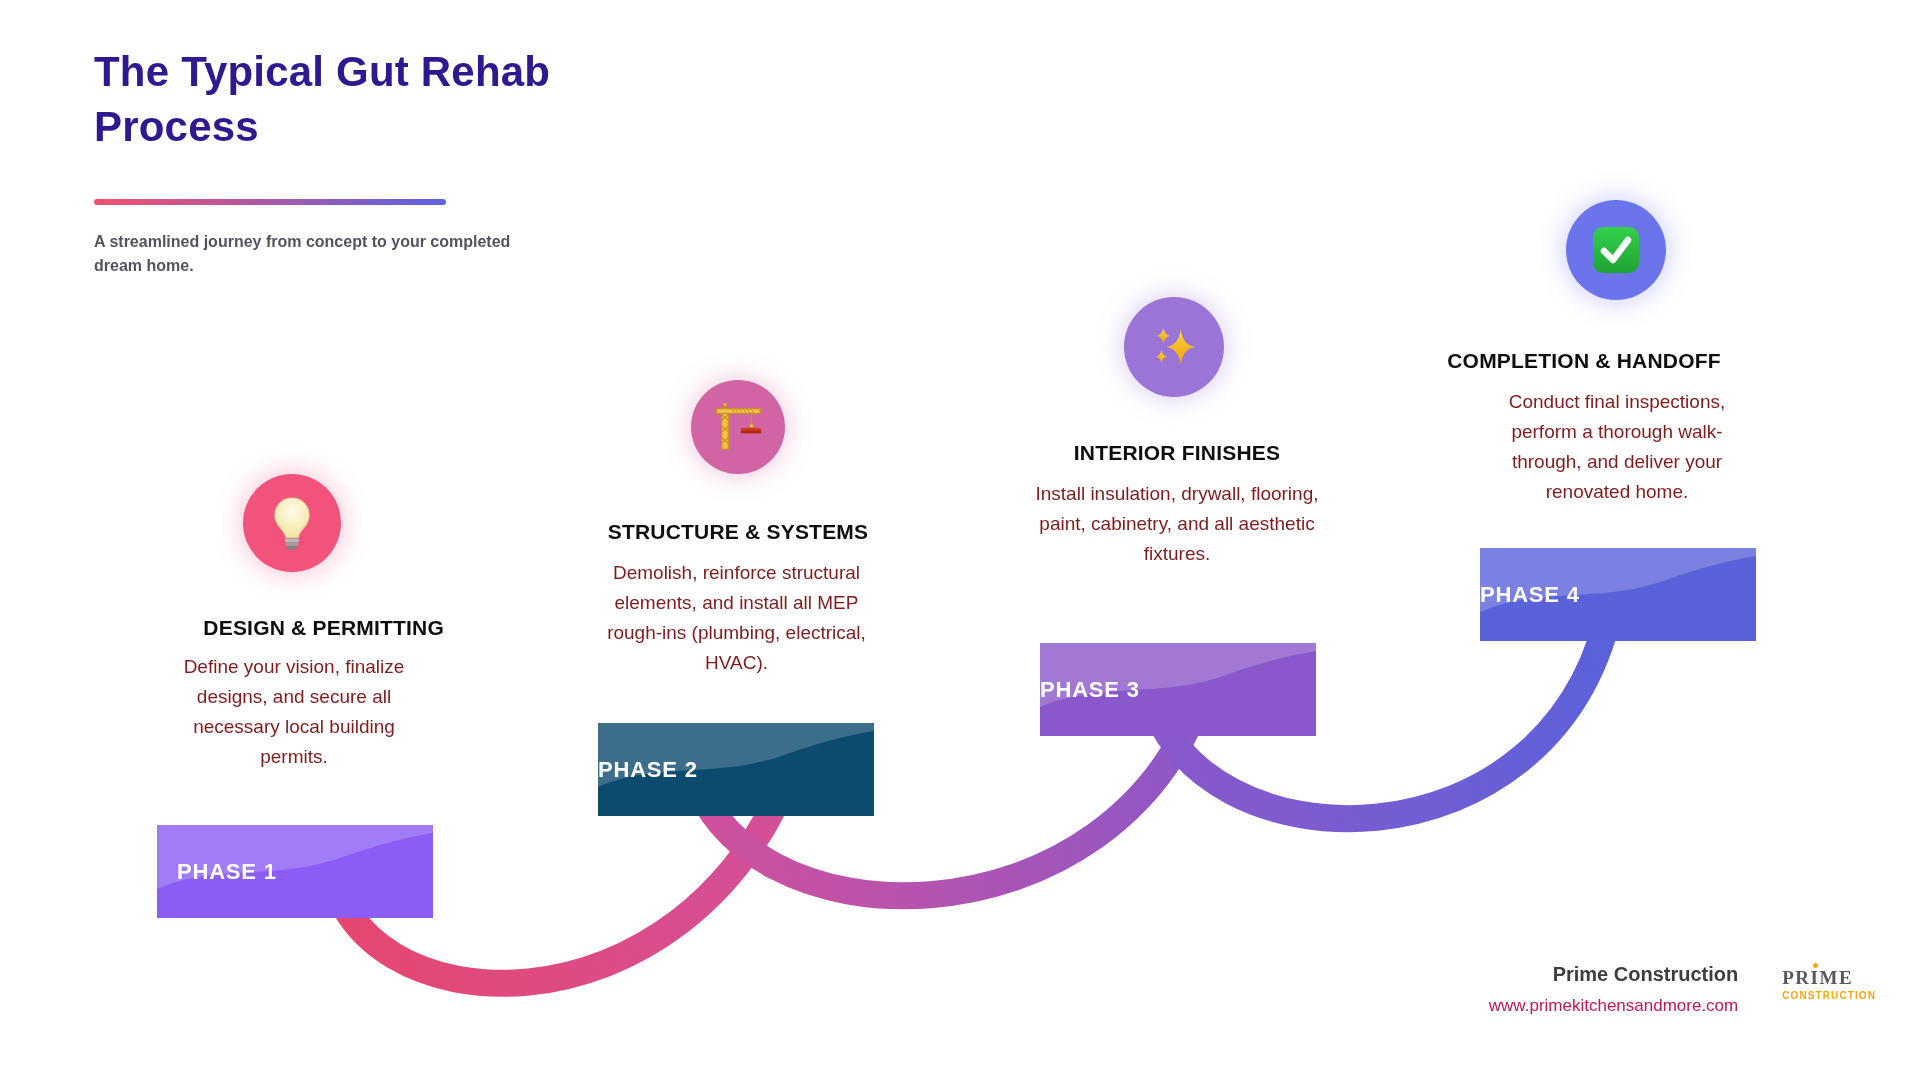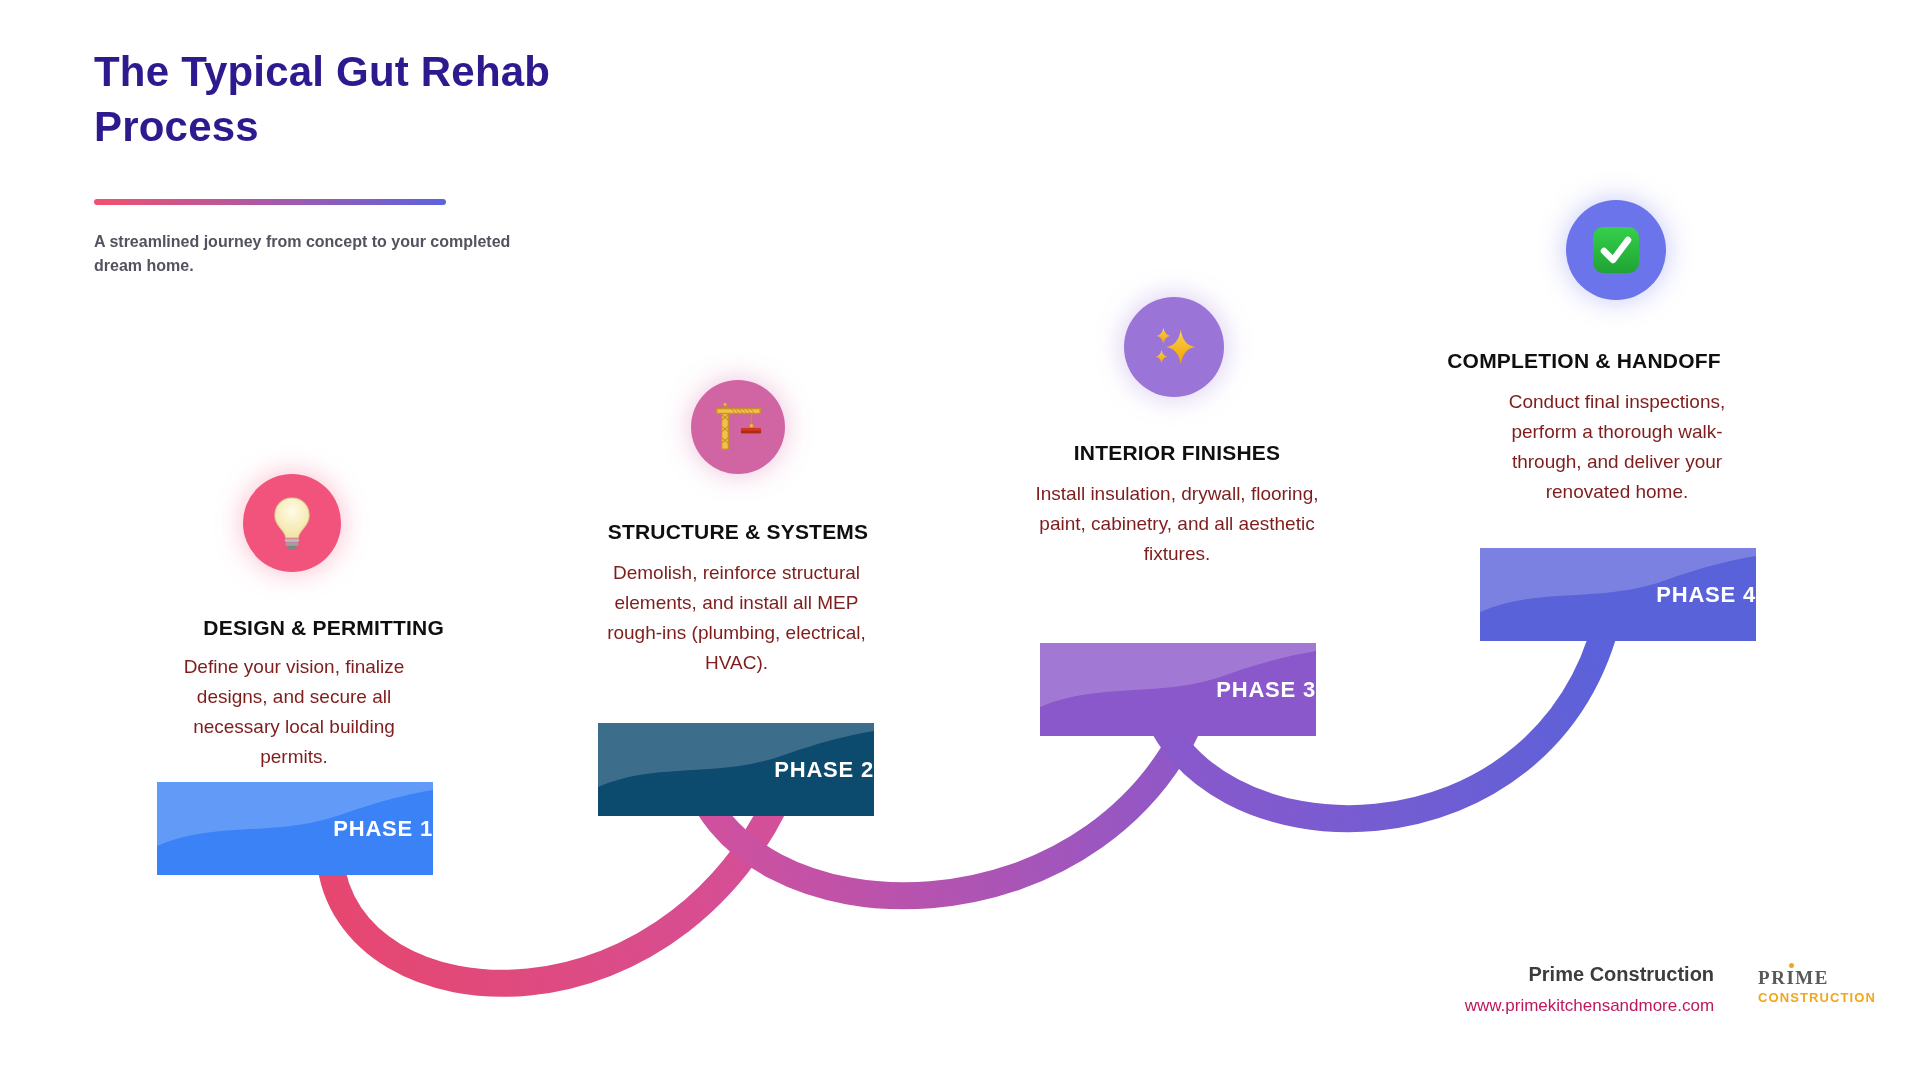--- a/index.html
+++ b/index.html
@@ -20,33 +20,33 @@
 
   
   .circle { position:absolute; border-radius:50%; display:flex; align-items:center; justify-content:center; z-index:2; }
   .c1 { box-shadow:0 0 28px rgba(242,83,124,.40); }
   .c2 { box-shadow:0 0 28px rgba(209,100,162,.40); }
   .c3 { box-shadow:0 0 28px rgba(155,116,216,.40); }
   .c4 { box-shadow:0 0 28px rgba(107,116,234,.40); }
   .phase-heading { position:absolute; width:300px; text-align:center; font-size:21px; font-weight:700;
                    color:#0f0f0f; letter-spacing:.2px; white-space:nowrap; z-index:2; }
   .phase-desc { position:absolute; text-align:center; font-size:19px; line-height:30px; color:#7f1d1d; z-index:2; }
-  .phase-box { position:absolute; width:276px; height:93px; z-index:3; display:flex; align-items:center; justify-content:flex-end; }
+  .phase-box { position:absolute; width:276px; height:93px; z-index:3; display:flex; align-items:center; justify-content:flex-start; }
   .phase-box svg.swoosh { position:absolute; left:0; top:0; width:100%; height:100%; }
   .phase-box .box-label { position:relative; color:#ffffff; font-size:22px; font-weight:700; letter-spacing:.8px; }
 
   
   .footer { position:absolute; right:44px; top:963px; display:flex; gap:44px; align-items:flex-start; z-index:2; }
   .footer-text { text-align:right; }
   .footer-company { font-size:20px; font-weight:700; color:#3d3d3d; }
   .footer-site { margin-top:10px; font-size:17px; color:#be185d; }
   .logo { text-align:left; padding-top:4px; }
   .logo-main { position:relative; display:inline-block; font-size:19px; font-weight:700; color:#58595b; letter-spacing:1.5px;font-family:Liberation Serif, serif; }
   .logo-dot { position:absolute; left:44%; top:-4px; width:5px; height:5px; border-radius:50%; background:#f2a71b; }
-  .logo-sub { margin-top:1px; font-size:13px; font-weight:700; color:#f2a71b; letter-spacing:1.1px; }
+  .logo-sub { margin-top:1px; font-size:10px; font-weight:700; color:#f2a71b; letter-spacing:1.1px; }
 </style>
 </head>
 <body>
 
 <div class="stage">
 
   <h1 class="title" style="color: rgb(46, 26, 142);">The Typical Gut Rehab Process</h1>
   <div class="accent-bar" style="background: linear-gradient(90deg, rgb(244, 80, 110), rgb(91, 99, 224));"></div>
   <p class="subtitle">A streamlined journey from concept to your completed dream home.</p>
 
@@ -79,21 +79,21 @@
       </radialGradient>
         </defs>
       <path d="M20 2 C10 2 3.5 9.5 3.5 18.5 c0 5.5 2.6 9.3 5.6 12.8 2.3 2.7 4.4 5 4.9 8.7 h12 c.5-3.7 2.6-6 4.9-8.7 3-3.5 5.6-7.3 5.6-12.8 C36.5 9.5 30 2 20 2 z" fill="url(#bulbg)" stroke="#ddcf96" stroke-width="1"></path>
       <rect x="13" y="41" width="14" height="3.2" rx="1.6" fill="#b9b9b9"></rect>
       <rect x="13.5" y="44.6" width="13" height="3.2" rx="1.6" fill="#a0a0a0"></rect>
       <rect x="15.5" y="48.2" width="9" height="3.2" rx="1.6" fill="#838383"></rect>
     </svg>
   </div>
   <div class="phase-heading" style="left:144px; top:616px;text-align:right;">DESIGN &amp; PERMITTING</div>
   <div class="phase-desc" style="left:164px; top:652px; width:260px;">Define your vision, finalize designs, and secure all necessary local building permits.</div>
-  <div class="phase-box" style="left: 157px; top: 782px; background: #3b82f6;">
+  <div class="phase-box" style="left: 157px; top: 825px; background: #8b5cf6; padding-left: 20px;">
     <svg class="swoosh" viewBox="0 0 276 93" preserveAspectRatio="none">
       <path d="M0,64 C 60,38 120,56 186,32 C 226,18 252,12 276,8 L276,0 L0,0 Z" fill="rgba(255,255,255,0.20)"></path>
     </svg>
     <span class="box-label">PHASE 1</span>
   </div>
 
   <div class="circle c2" style="left: 691px; top: 380px; width: 94px; height: 94px; background: rgb(209, 100, 162);">
     <svg width="52" height="52" viewBox="0 0 54 54">
       <rect x="10" y="8" width="7" height="42" fill="#f3c04a" stroke="#c8912a" stroke-width="1.4"></rect>
       <path d="M10 14 L17 20 M17 14 L10 20 M10 26 L17 32 M17 26 L10 32 M10 38 L17 44 M17 38 L10 44" stroke="#c8912a" stroke-width="1.1" fill="none"></path>
@@ -124,21 +124,21 @@
             <stop offset="1" stop-color="#f0a000"></stop>
       </linearGradient>
         </defs>
       <path d="M33 8 Q35.5 24 48 26 Q35.5 28 33 44 Q30.5 28 18 26 Q30.5 24 33 8 Z" fill="url(#goldg)"></path>
       <path d="M15 6 Q16.3 13.5 22 14.5 Q16.3 15.5 15 23 Q13.7 15.5 8 14.5 Q13.7 13.5 15 6 Z" fill="url(#goldg)"></path>
       <path d="M13 29 Q14.2 35 19 36 Q14.2 37 13 43 Q11.8 37 7 36 Q11.8 35 13 29 Z" fill="url(#goldg)"></path>
     </svg>
   </div>
   <div class="phase-heading" style="left:1027px; top:441px;">INTERIOR FINISHES</div>
   <div class="phase-desc" style="left:1032px; top:479px; width:290px;">Install insulation, drywall, flooring, paint, cabinetry, and all aesthetic fixtures.</div>
-  <div class="phase-box" style="left: 1040px; top: 643px; background: rgb(138, 88, 203); padding-left: 20px;">
+  <div class="phase-box" style="left: 1040px; top: 643px; background: rgb(138, 88, 203);">
     <svg class="swoosh" viewBox="0 0 276 93" preserveAspectRatio="none">
       <path d="M0,64 C 60,38 120,56 186,32 C 226,18 252,12 276,8 L276,0 L0,0 Z" fill="rgba(255,255,255,0.20)"></path>
     </svg>
     <span class="box-label">PHASE 3</span>
   </div>
 
   <div class="circle c4" style="left: 1566px; top: 200px; width: 100px; height: 100px; background: rgb(107, 116, 234);">
     <svg width="52" height="52" viewBox="0 0 52 52">
       <defs>
           <linearGradient id="greeng" x1="0" y1="0" x2="0" y2="1">

